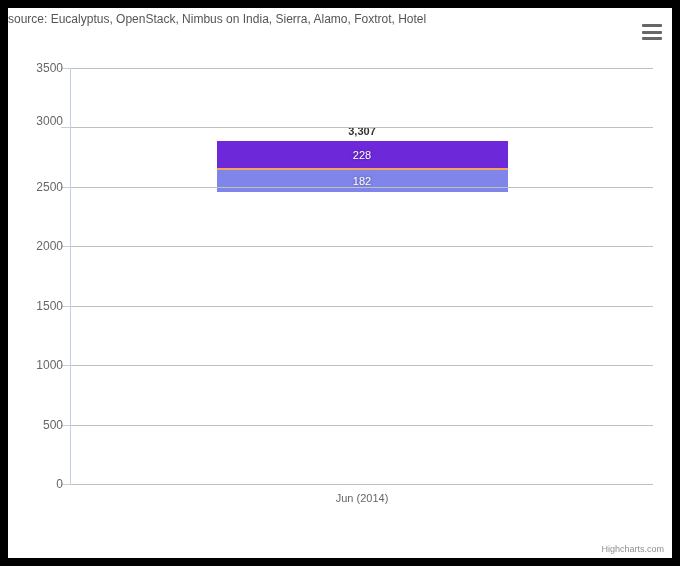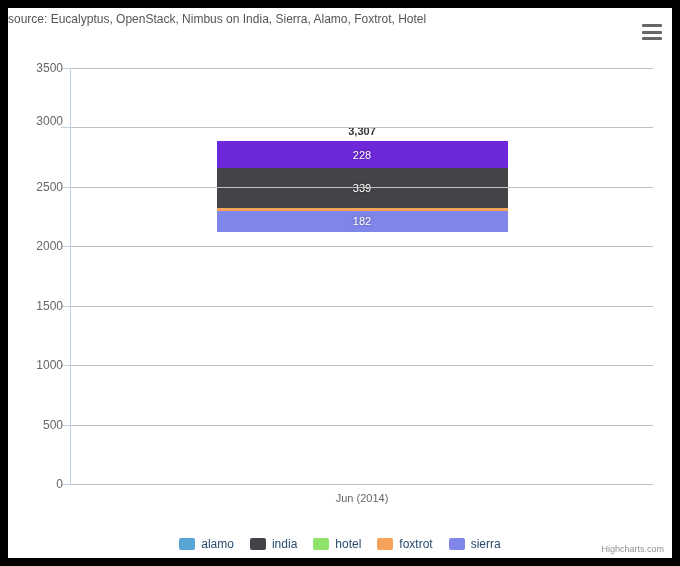--- a/index.html
+++ b/index.html
@@ -162,23 +162,20 @@
     <div class="axis-line" style="left:0;right:0;bottom:-1px;height:1px;"></div>
     <div class="x-tick-label">Jun (2014)</div>
     <div class="stack" id="stack" style="height: 343px; text-decoration: underline;">
       <div class="stack-total">3,307</div>
     <div style="display: flex; flex-direction: column-reverse;">
           <div class="segment" style="height: 21.632px; background: rgb(128, 133, 233);">
             <div class="seg-label">182</div>
           </div>
           <div class="segment" style="height: 2.25829px; background: rgb(247, 163, 92);">
             <div class="seg-label" style="top: 0px; transform: translate(-50%, -100%);">19</div>
-          </div>
-          <div class="segment" style="height: 40.2926px; background: rgb(67, 67, 72);">
-            <div class="seg-label">339</div>
           </div>
           <div class="segment" style="height: 27.0994px; background: #6d28d9;">
             <div class="seg-label">228</div>
           </div>
         </div>
       </div>
   <div class="grid-line" style="top: 416px;"></div>
       <div class="y-tick-mark" style="top: 416px;"></div>
       <div class="y-tick-label" style="top: 416px;">0</div>
       <div class="grid-line" style="top: 356.571px;"></div>
@@ -197,32 +194,16 @@
       <div class="y-tick-mark" style="top: 118.857px;"></div>
       <div class="y-tick-label" style="top: 118.857px; text-align: center;">2500</div>
       <div class="grid-line" style="top: 59.4286px;"></div>
       <div class="y-tick-mark" style="top: 59.4286px;"></div>
       <div class="y-tick-label" style="top: 53px;">3000</div>
       <div class="grid-line" style="top: 0px;"></div>
       <div class="y-tick-mark" style="top: 0px;"></div>
       <div class="y-tick-label" style="top: 0px;">3500</div>
     </div>
 
-  <div class="legend" id="legend"><span class="legend-item">
-        <span class="legend-swatch" style="background: rgb(88, 166, 214);"></span>
-        <span>alamo</span>
-      </span><span class="legend-item">
-        <span class="legend-swatch" style="background: rgb(67, 67, 72);"></span>
-        <span>india</span>
-      </span><span class="legend-item">
-        <span class="legend-swatch" style="background: rgb(143, 227, 107);"></span>
-        <span>hotel</span>
-      </span><span class="legend-item">
-        <span class="legend-swatch" style="background: rgb(247, 163, 92);"></span>
-        <span>foxtrot</span>
-      </span><span class="legend-item">
-        <span class="legend-swatch" style="background: rgb(128, 133, 233);"></span>
-        <span>sierra</span>
-      </span></div>
 
   <div class="credit">Highcharts.com</div>
 
 </div>
 
 </body></html>

